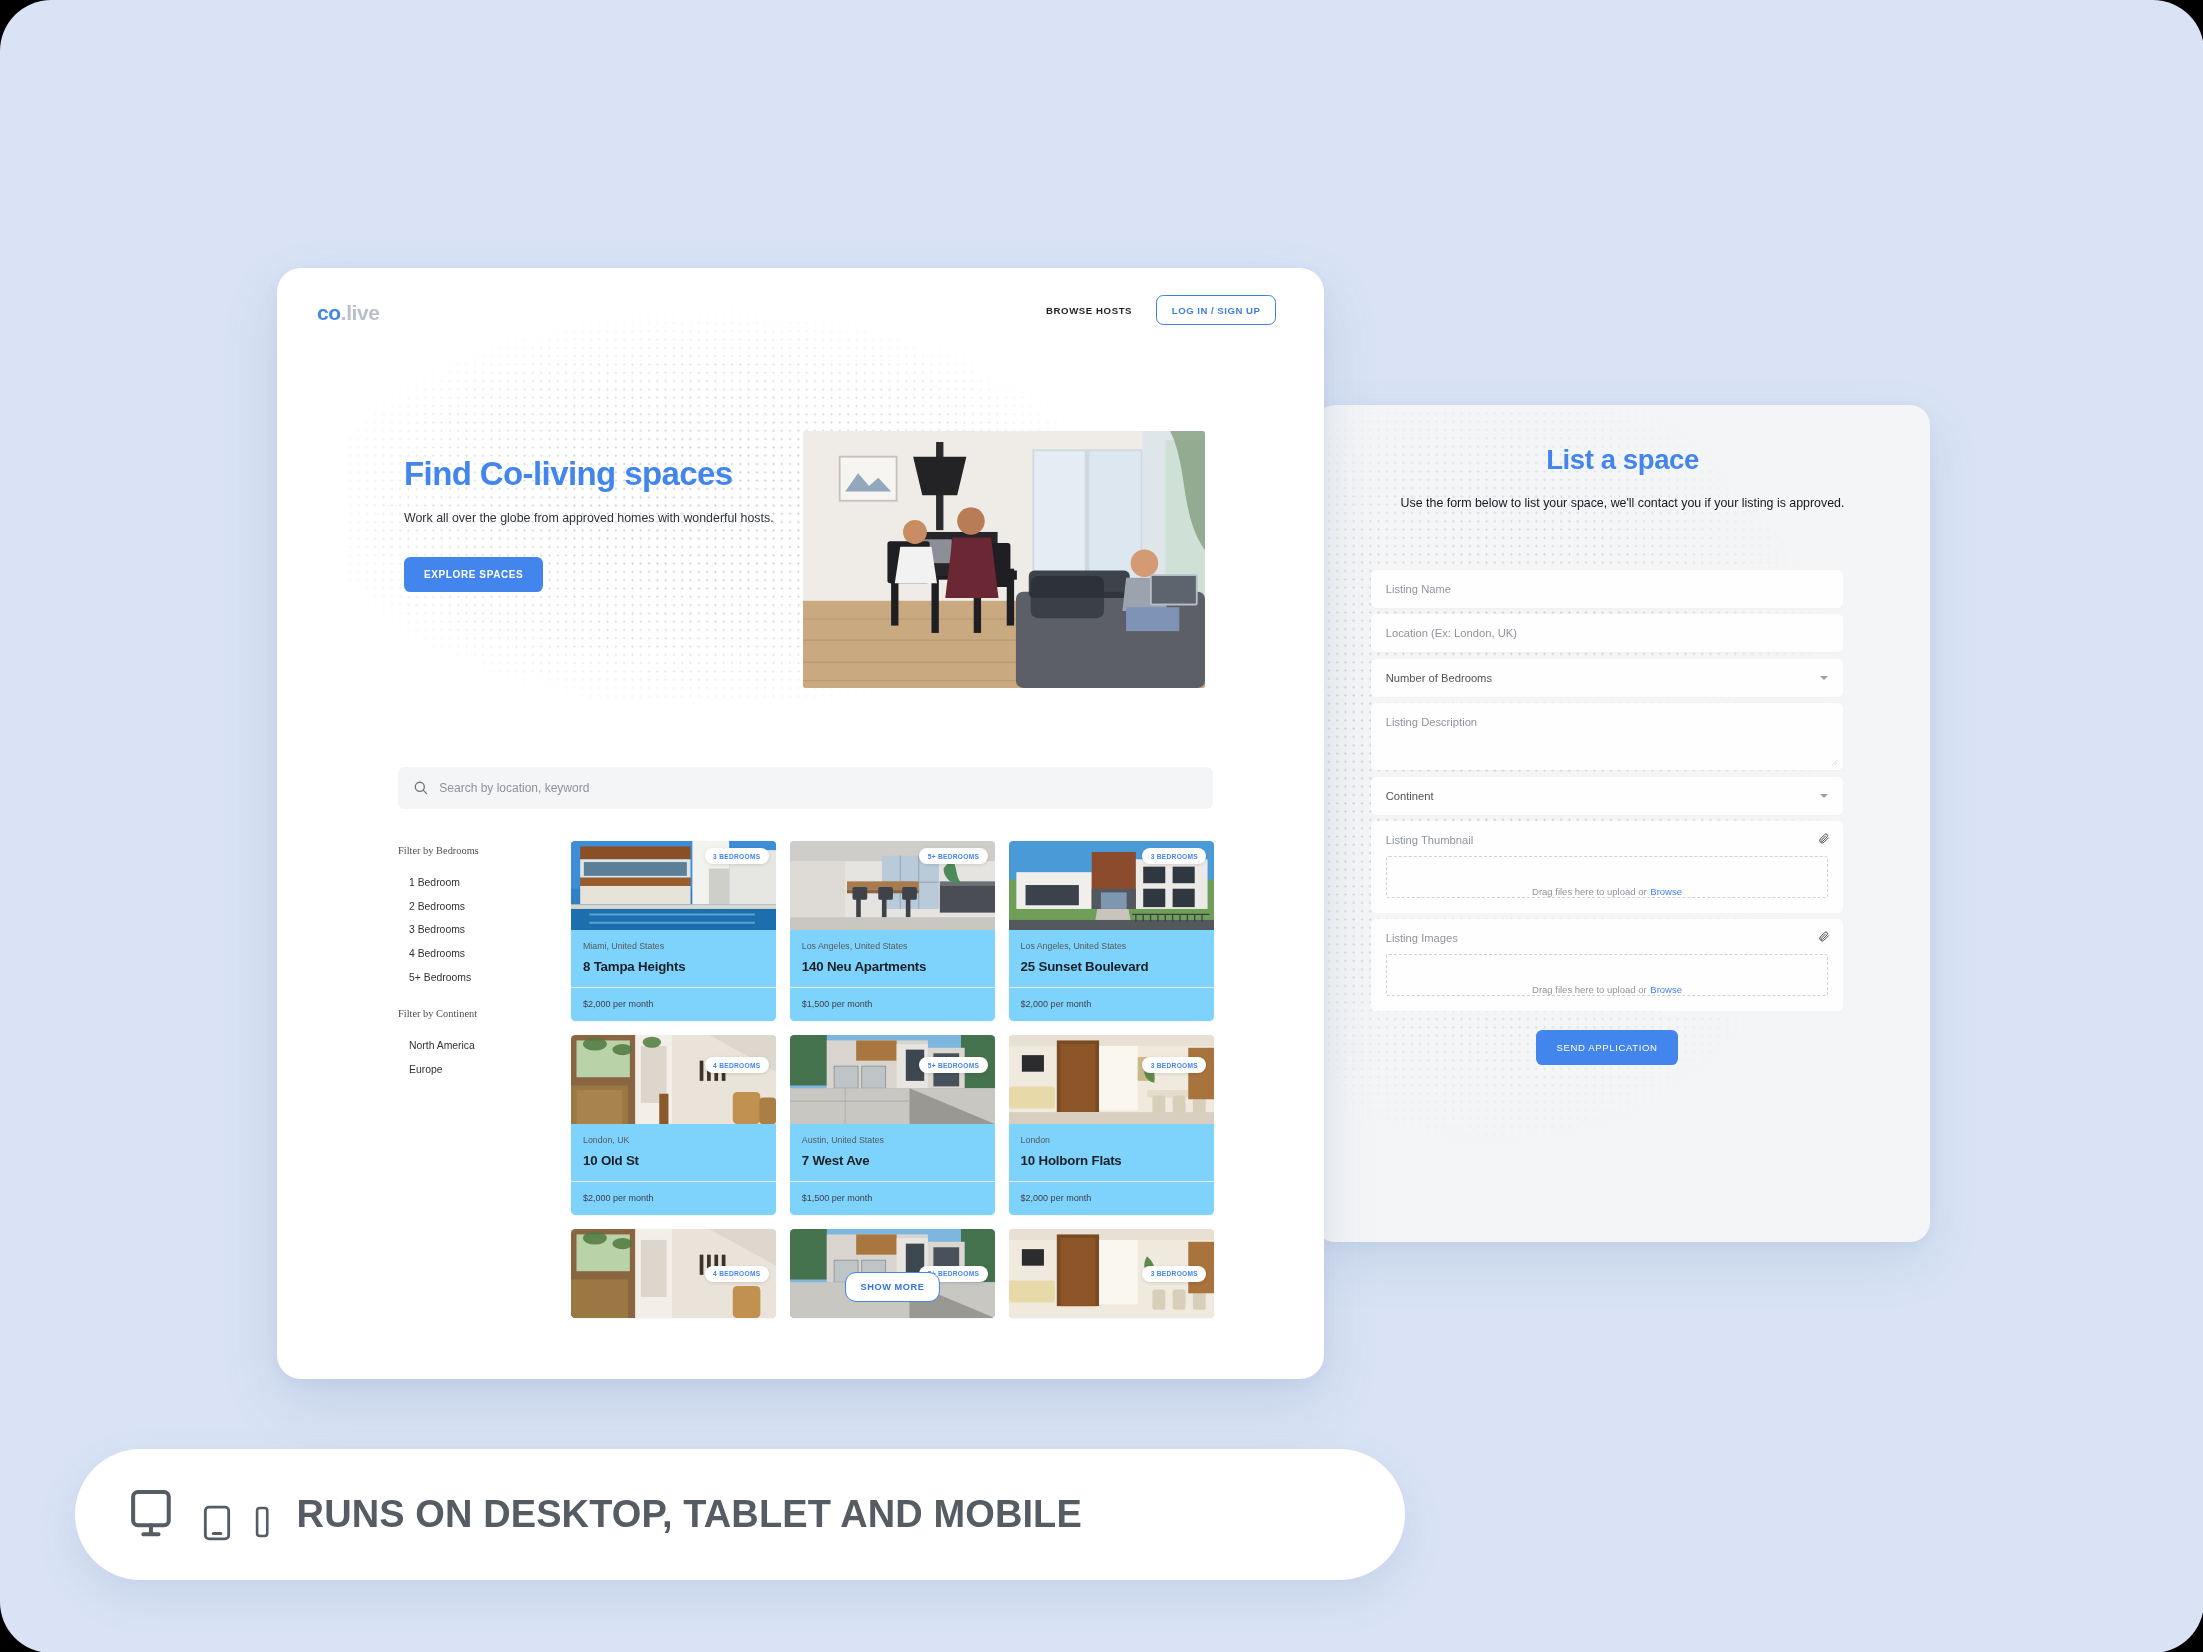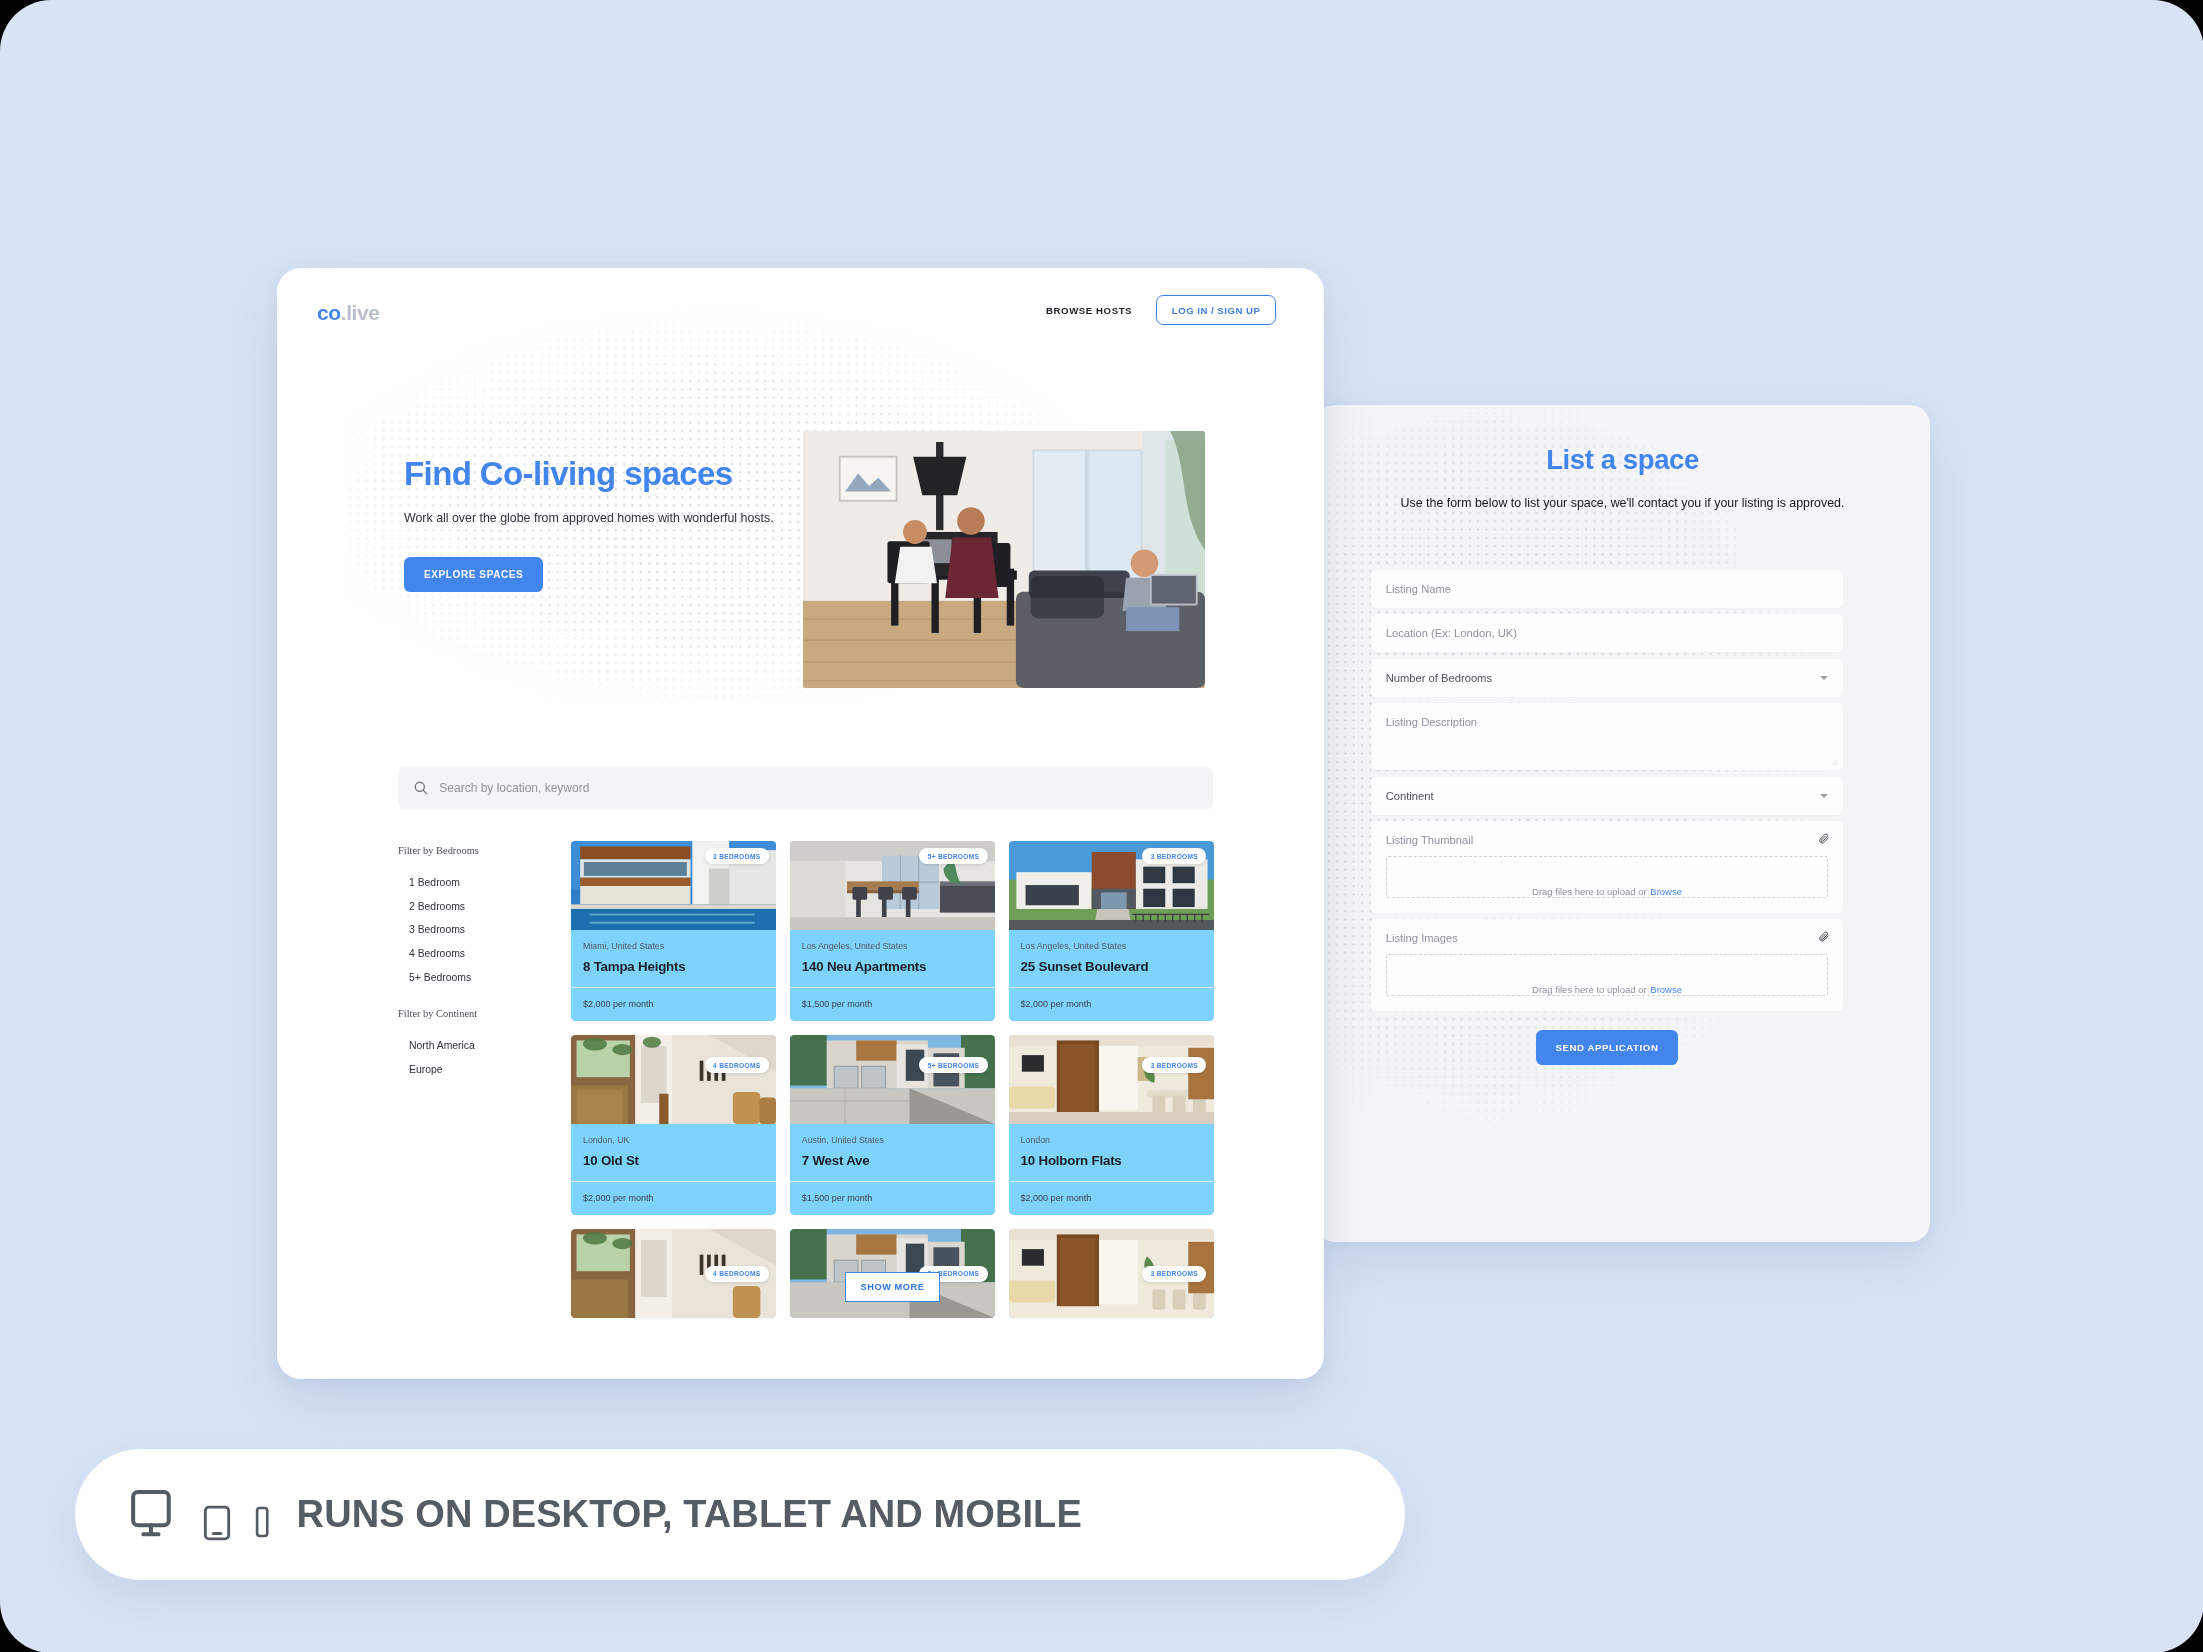--- a/index.html
+++ b/index.html
@@ -146,21 +146,21 @@
   .card-foot {
     border-top: 0.9px solid #e6e8ea;
     padding: 11px 12px 12px 12px;
     font-size: 9px; color: #3d4149;
   }
   #show-more-wrap {
     position: absolute; left: 294px; top: 1004px; width: 643px;
     display: flex; justify-content: center; z-index: 5;
   }
   #show-more {
-    background: #fff; border: 1.4px solid #4285ec; border-radius: 0;
+    background: #fff; border: 1.4px solid #4285ec; border-radius: 11px;
     color: #2f76e0; font-size: 9.2px; font-weight: 700; letter-spacing: 0.6px;
     padding: 9.2px 14.7px; cursor: pointer;
   }
 
   
   #right-panel {
     position: absolute;
     left: 1315px; top: 405px;
     width: 615px; height: 837px;
     background: #f4f5f6;
@@ -211,21 +211,21 @@
   .clip-icon { position: absolute; right: 13px; top: 12px; width: 12px; height: 12px; }
   .dropzone {
     margin-top: 10px; border: 1.3px dashed #cfd3d8; border-radius: 2.8px;
     height: 42px; display: flex; align-items: flex-end; justify-content: center;
     font-size: 9.5px; color: #8f949c; gap: 3.7px; cursor: pointer;
   }
   .dropzone .browse { color: #4285ec; }
   #send-wrap { display: flex; justify-content: center; margin-top: 13px; }
   #send-btn {
     background: #4285ec; color: #fff; border: none; border-radius: 6.4px;
-    font-size: 9.6px; font-weight: 700; letter-spacing: 0.6px;
+    font-size: 9.6px; font-weight: 400; letter-spacing: 0.6px;
     padding: 12px 20px; cursor: pointer;
   }
   #rp-footnote {
     position: absolute; left: 0; top: 1147px; width: 615px;
     text-align: center; font-size: 13px; color: #16191d;
   }
 
   
   #banner {
     position: absolute; left: 75px; top: 1449px;

